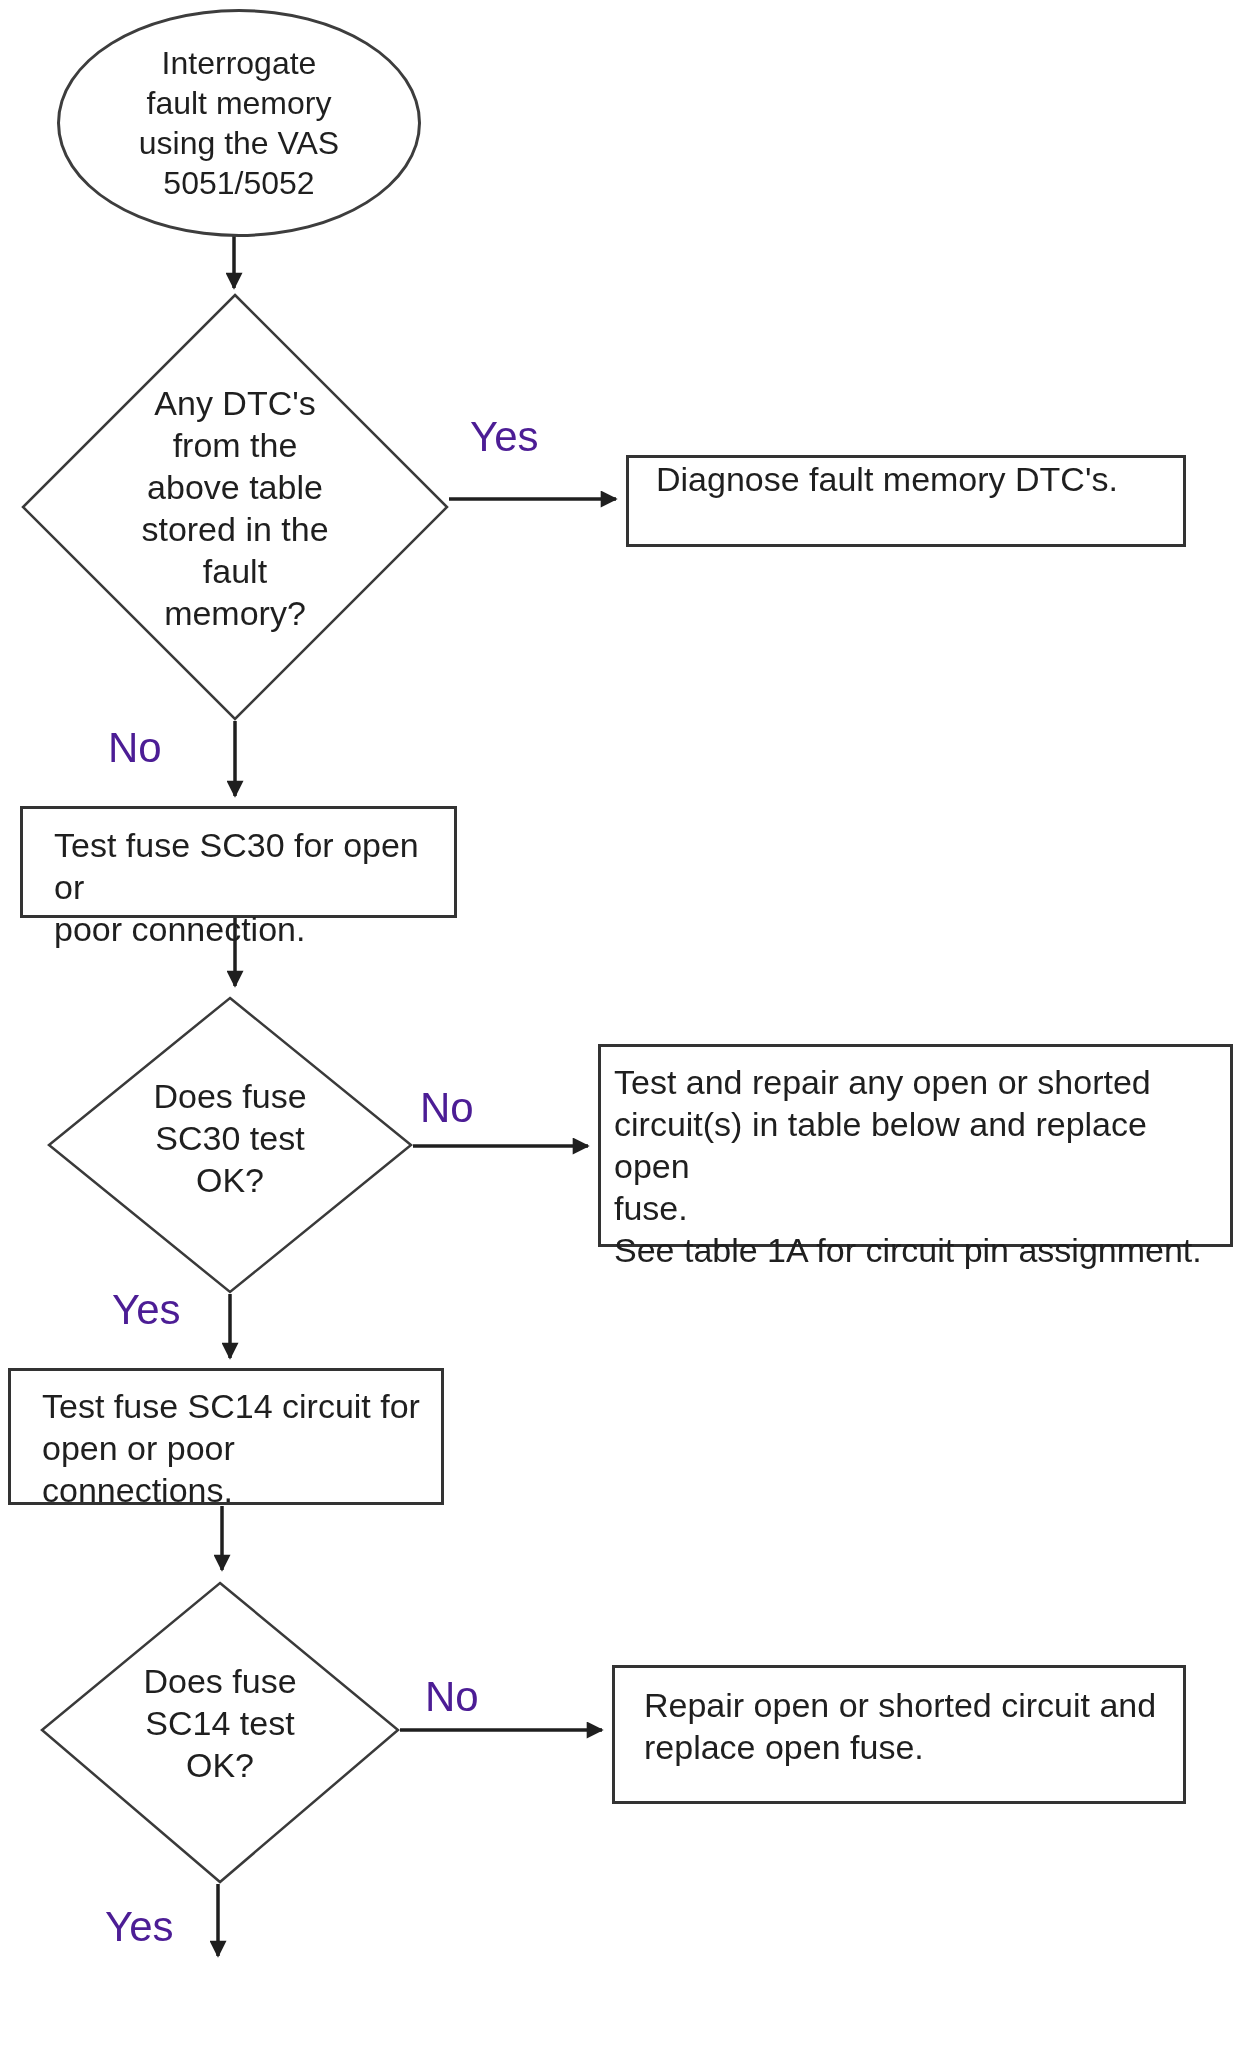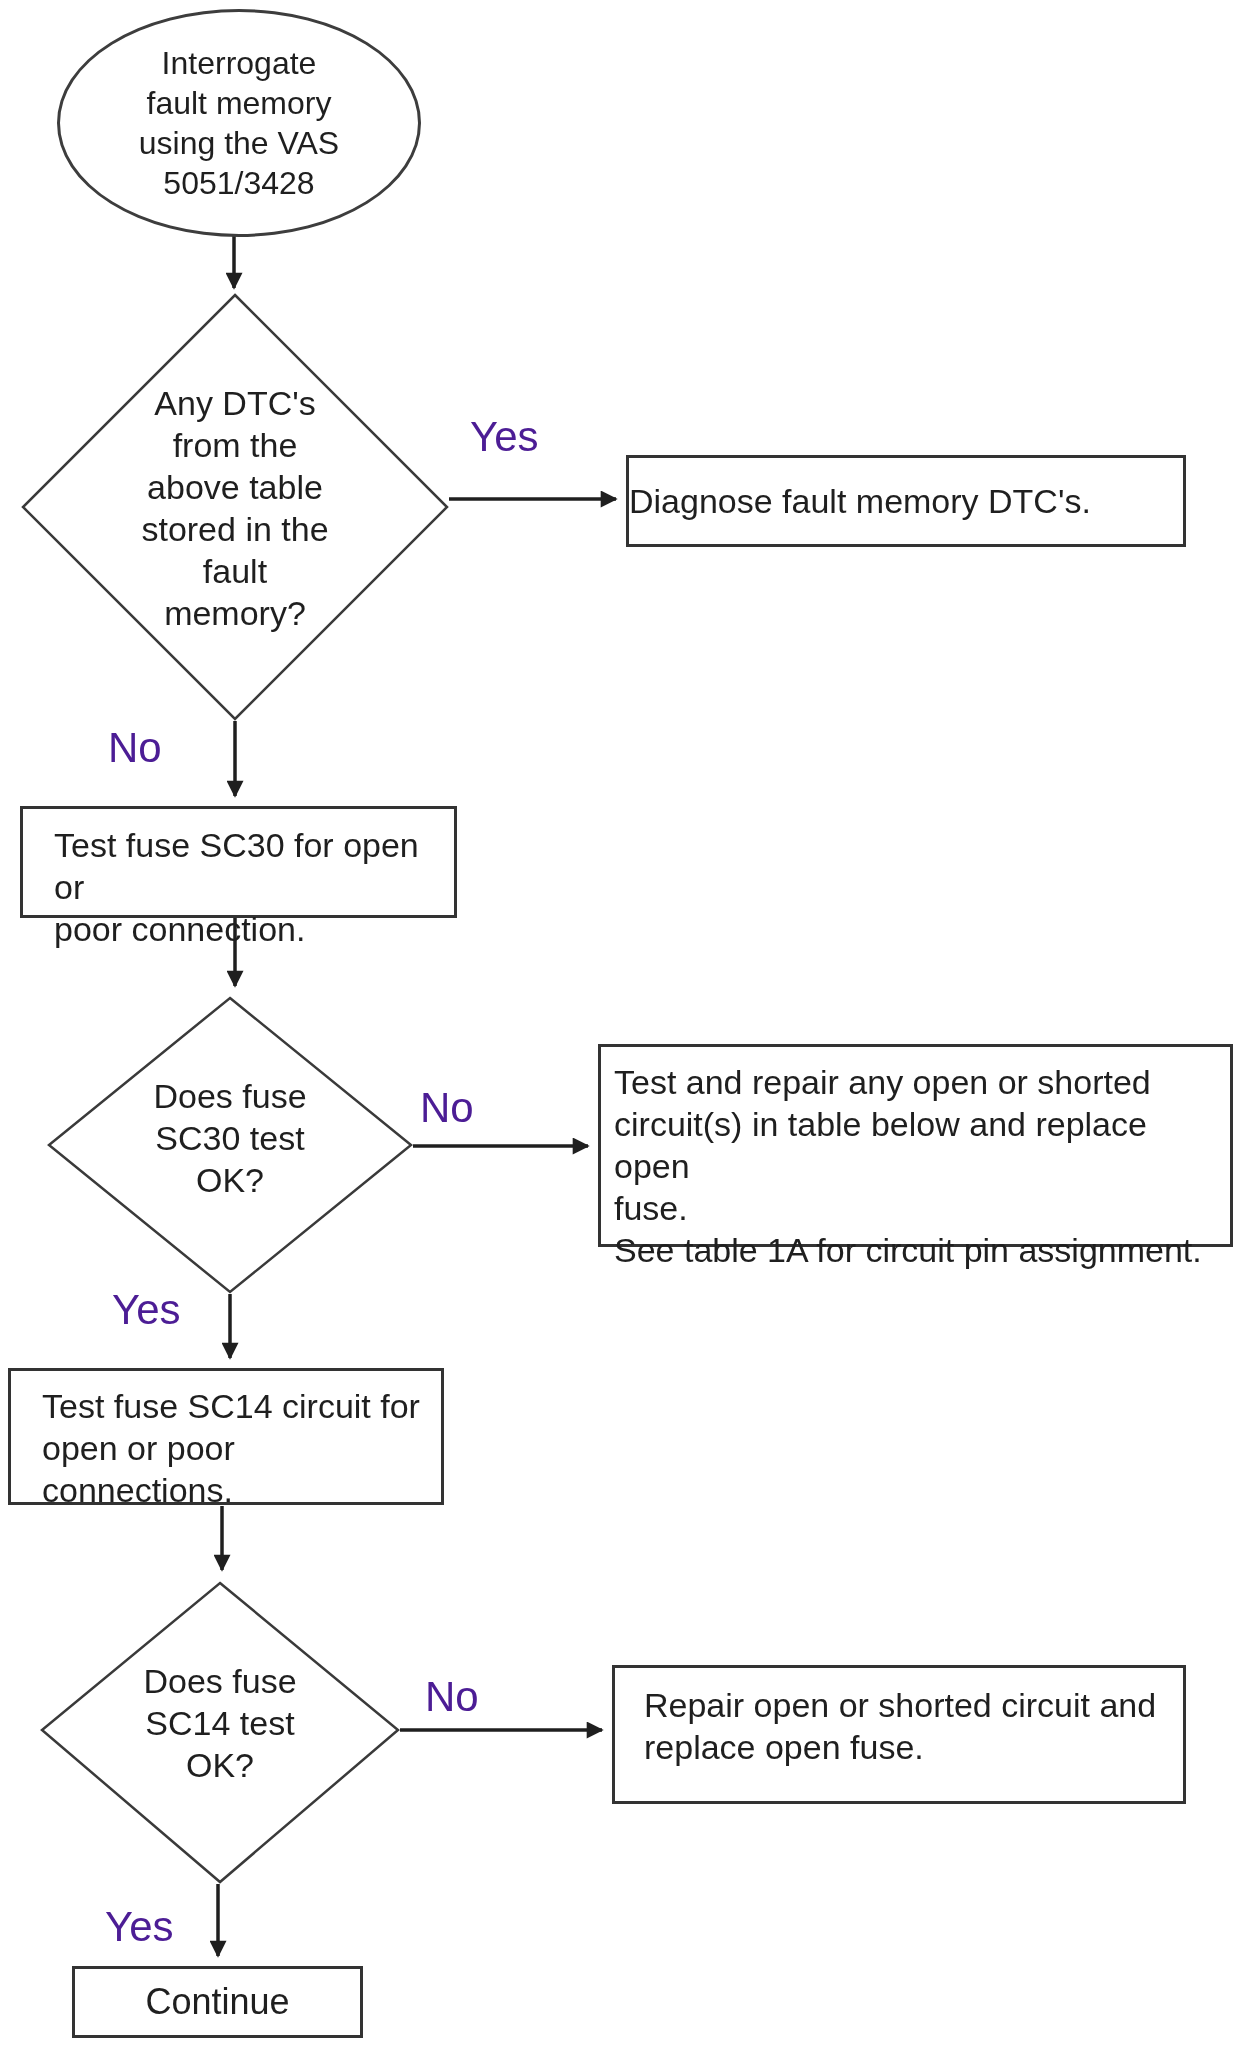--- a/index.html
+++ b/index.html
@@ -59,21 +59,21 @@
     text-align: center;
     pointer-events: none;
   }
   .branch-label {
     position: absolute;
     font-size: 42px;
     line-height: 48px;
     color: #4c1d95;
   }
   #rect-diagnose { left: 626px; top: 455px; width: 560px; height: 92px;
-    display: flex; align-items: center; }
+    display: flex; padding-left: 27px; }
   #rect-test-sc30 { left: 20px; top: 806px; width: 437px; height: 112px;
     padding: 15px 10px 16px 31px; }
   #rect-repair-sc30 { left: 598px; top: 1044px; width: 635px; height: 203px;
     padding: 14px 10px 0 13px; }
   #rect-test-sc14 { left: 8px; top: 1368px; width: 436px; height: 137px;
     padding: 14px 10px 12px 31px; }
   #rect-repair-sc14 { left: 612px; top: 1665px; width: 574px; height: 139px;
     padding: 16px 10px 0 29px; }
   #rect-continue { left: 72px; top: 1966px; width: 291px; height: 72px;
     display: flex; align-items: center; justify-content: center; text-align: center; }
@@ -112,21 +112,21 @@
     <line x1="230" y1="1294" x2="230" y2="1358" stroke="#1f1f1f" stroke-width="3.5" marker-end="url(#arrowhead)"></line>
     <line x1="222" y1="1506" x2="222" y2="1570" stroke="#1f1f1f" stroke-width="3.5" marker-end="url(#arrowhead)"></line>
     <line x1="400" y1="1730" x2="602" y2="1730" stroke="#1f1f1f" stroke-width="3.5" marker-end="url(#arrowhead)"></line>
     <line x1="218" y1="1884" x2="218" y2="1956" stroke="#1f1f1f" stroke-width="3.5" marker-end="url(#arrowhead)"></line>
   </svg>
 
   <div class="shape-ellipse">
     <div class="node-text">Interrogate
 fault memory
 using the VAS
-5051/3428</div>
+5051/5052</div>
   </div>
 
   <div class="diamond-label" id="diamond1-label">
     <div class="node-text">Any DTC's
 from the
 above table
 stored in the
 fault
 memory?</div>
   </div>
@@ -160,23 +160,20 @@
   <div class="shape-rect" id="rect-test-sc14">
     <div class="node-text">Test fuse SC14 circuit for
 open or poor connections.</div>
   </div>
 
   <div class="shape-rect" id="rect-repair-sc14">
     <div class="node-text">Repair open or shorted circuit and
 replace open fuse.</div>
   </div>
 
-  <div class="shape-rect" id="rect-continue">
-    <div class="node-text">Continue</div>
-  </div>
 
   <div class="branch-label" id="label-yes1">Yes</div>
   <div class="branch-label" id="label-no1">No</div>
   <div class="branch-label" id="label-no2">No</div>
   <div class="branch-label" id="label-yes2">Yes</div>
   <div class="branch-label" id="label-no3">No</div>
   <div class="branch-label" id="label-yes3">Yes</div>
 
 </div>
 

